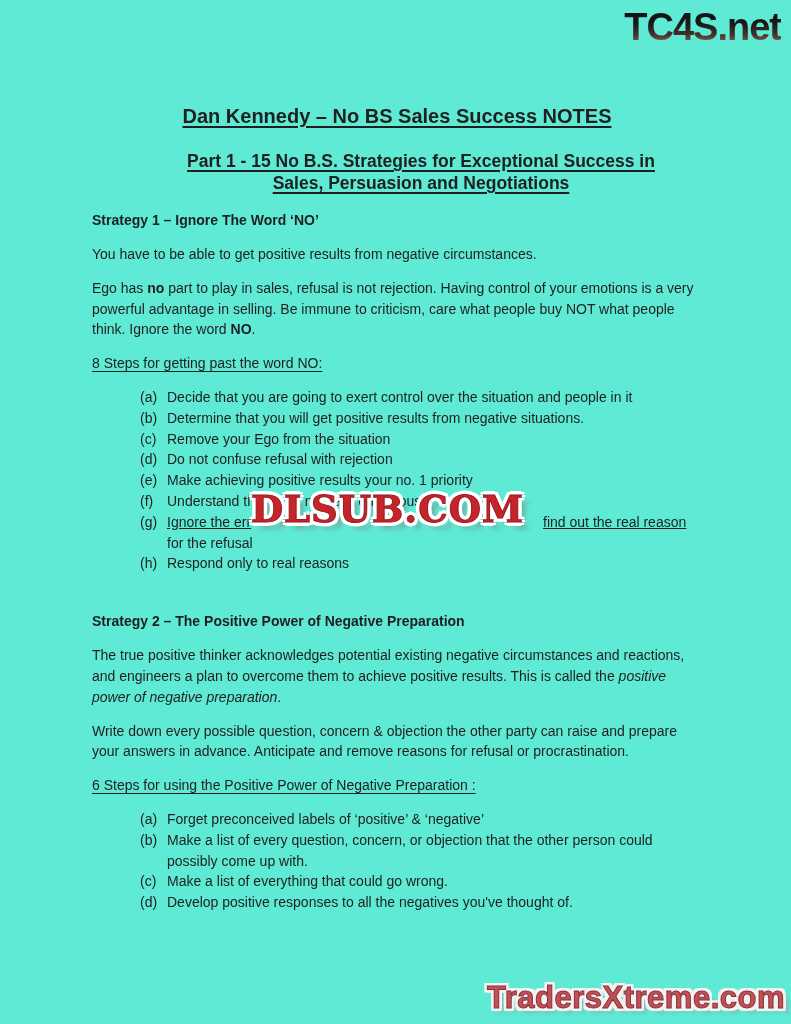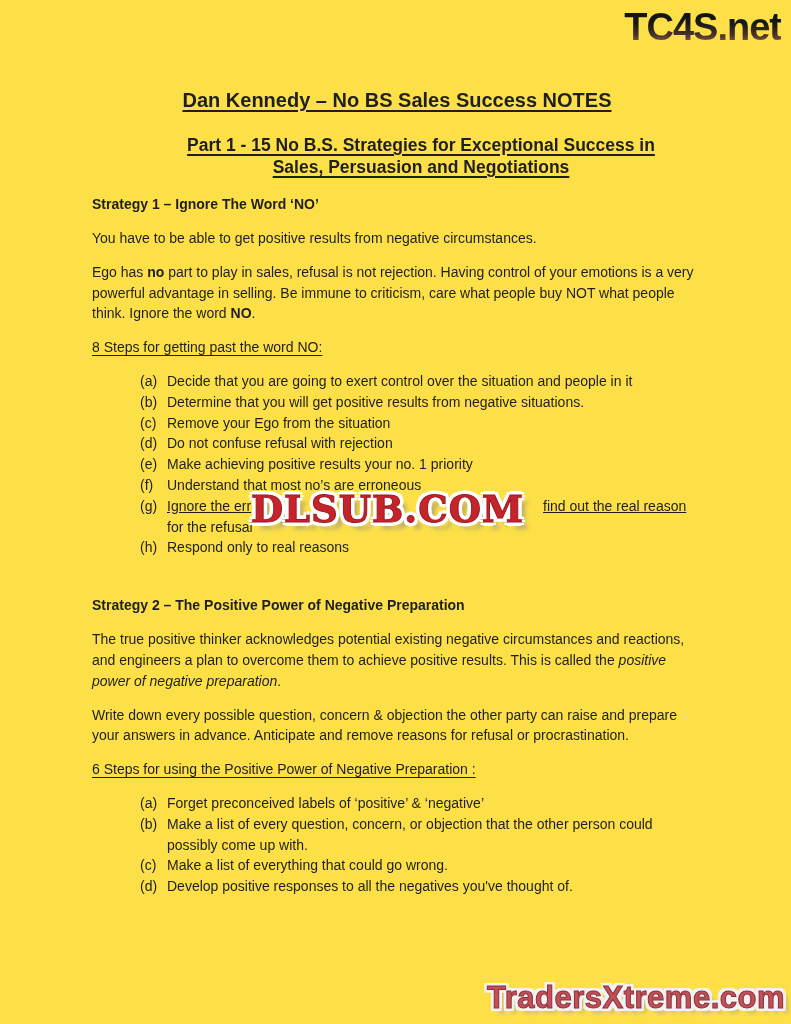--- a/index.html
+++ b/index.html
@@ -1,19 +1,19 @@
 <!DOCTYPE html>
 <html><head>
 <meta charset="utf-8">
 <style>
   html,body{margin:0;padding:0;background:#ffffff;}
   .page{
     position:relative;
     width:791px;height:1024px;
-    background:#fde047;
+    background:#5eead4;
     font-family:"Liberation Sans", sans-serif;
     color:#1f1f1f;
     overflow:hidden;
   }
   
   .tc4s{
     position:absolute;top:6px;right:10px;
     font-size:38px;font-weight:bold;letter-spacing:-1px;
     background:linear-gradient(180deg,#0d0d0d 0%,#1a1a1a 42%,#4a322c 68%,#8a685c 88%,#9c7f72 100%);
     -webkit-background-clip:text;background-clip:text;
@@ -49,21 +49,21 @@
     width:610px;
     padding-top:88px;
     font-size:14px;line-height:20.8px;
   }
   .doc-title{
     text-align:center;
     font-size:20px;font-weight:bold;line-height:24px;
     text-decoration:underline;
     text-decoration-thickness:2px;
     text-underline-offset:3px;
-    margin:0 0 22px 0;
+    margin:16px 0 22px 0;
   }
   .doc-subtitle{
     text-align:center;
     font-size:17.5px;font-weight:bold;line-height:22px;
     margin:0 0 16px 0;
   }
   .doc-subtitle span{
     text-decoration:underline;
     text-decoration-thickness:2px;
     text-underline-offset:3px;

